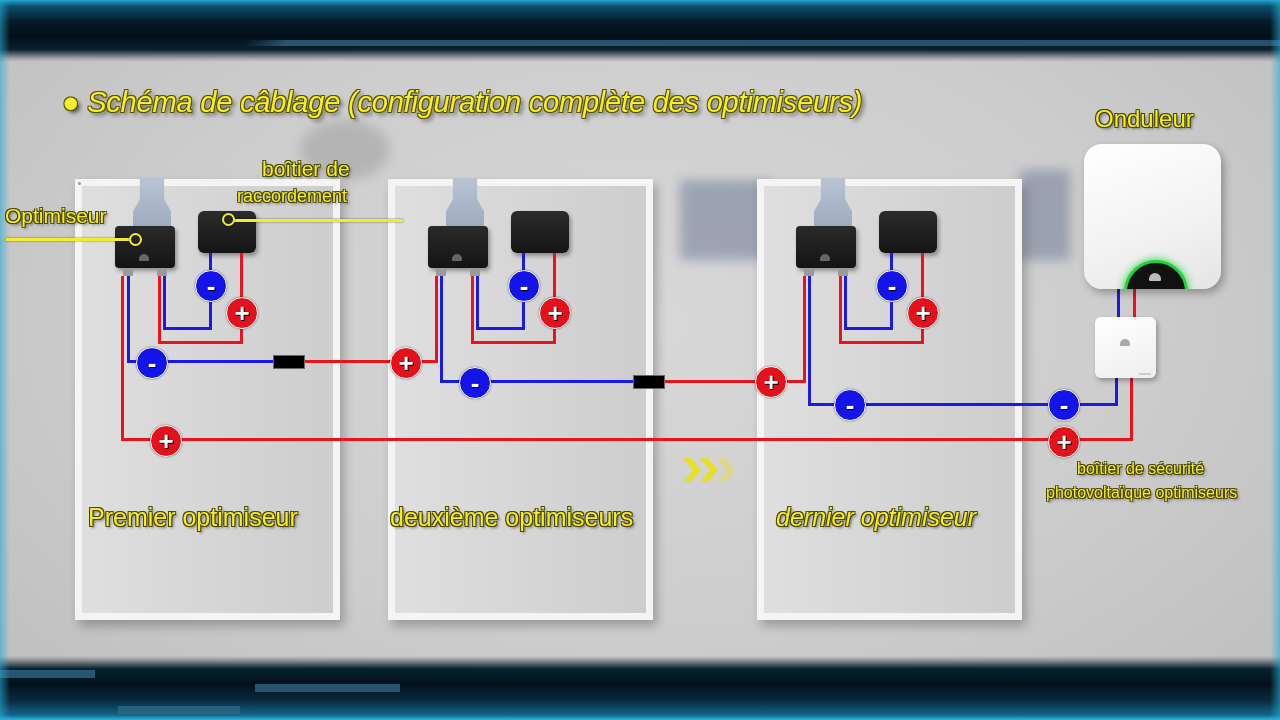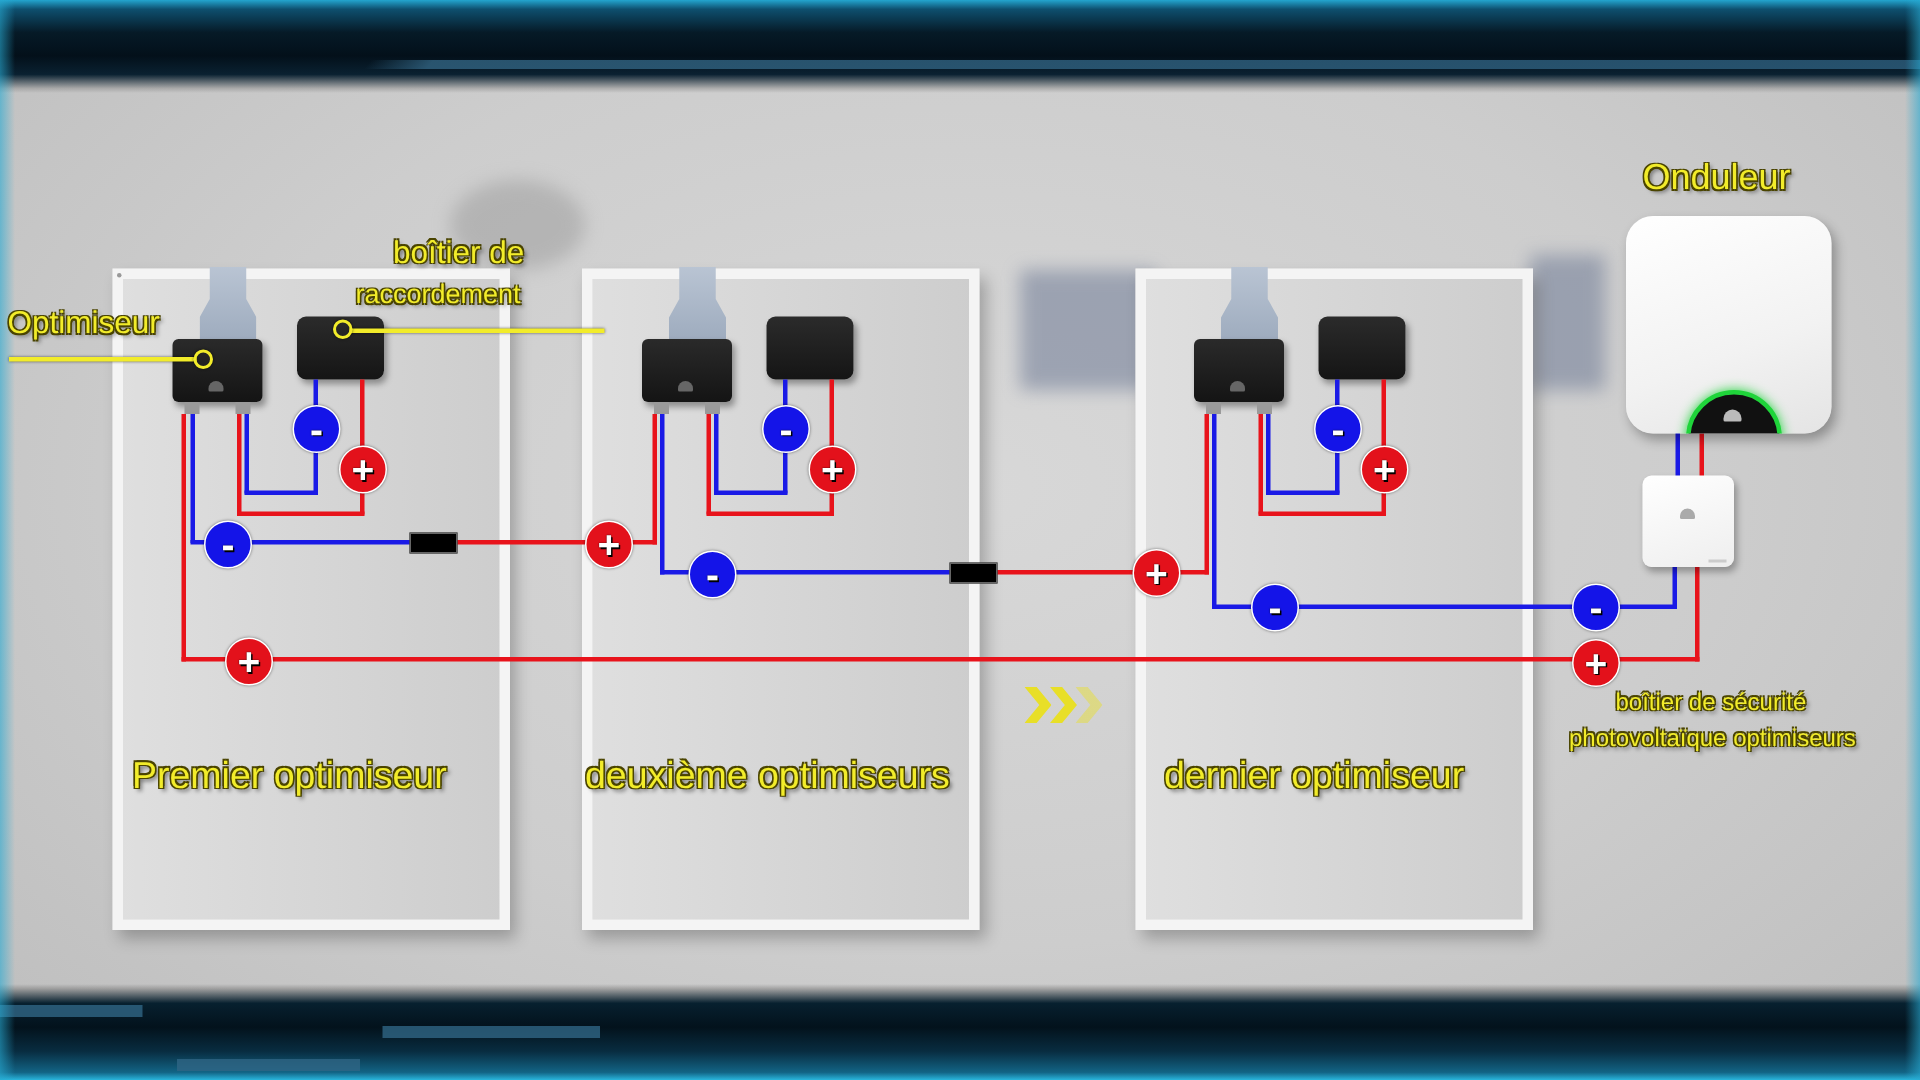--- a/index.html
+++ b/index.html
@@ -68,20 +68,21 @@
       <div class="step"></div>
     </div>
   <div class="frame-bot">
     <div class="ridge" style="left:0; top:14px; width:95px;"></div>
     <div class="ridge" style="left:118px; top:50px; width:122px;"></div>
     <div class="ridge" style="left:255px; top:28px; width:145px;"></div>
   </div>
   <div class="frame-side-l"></div>
   <div class="frame-side-r"></div>
 
+  <div class="title">● Schéma de câblage (configuration complète des optimiseurs)</div>
 
   <div class="panel" style="left:75px; top:179px; width:251px; height:427px;">
     <div class="dot" style="left:-4px; top:-4px;"></div>
   </div>
 
   <div class="panel" style="left:388px; top:179px; width:251px; height:427px;"></div>
 
   <div class="panel" style="left:757px; top:179px; width:251px; height:427px;"></div>
 
   <div class="opt-mount" style="left:133px; top:178px;"></div>
@@ -227,15 +228,15 @@
   <div class="pointer-ring" style="left:222px; top:213px;"></div>
   <div class="ylabel" style="left:262px; top:157px; font-size:21px;">boîtier de</div>
   <div class="ylabel" style="left:237px; top:186px; font-size:18px;">raccordement</div>
 
   <div class="ylabel" style="left:1095px; top:105px; font-size:24px;">Onduleur</div>
   <div class="ylabel" style="left:1077px; top:460px; font-size:16px;">boîtier de sécurité</div>
   <div class="ylabel" style="left:1046px; top:484px; font-size:16px;">photovoltaïque optimiseurs</div>
 
   <div class="ylabel" style="left:88px; top:503px; font-size:25px;">Premier optimiseur</div>
   <div class="ylabel" style="left:390px; top:503px; font-size:25px;">deuxième optimiseurs</div>
-  <div class="ylabel" style="left:776px; top:503px; font-size:25px;">dernier optimiseur</div>
+  <div class="ylabel" style="left:776px; top:503px; font-size:25px;font-style:italic;">dernier optimiseur</div>
 
 </div>
 
 </body></html>

